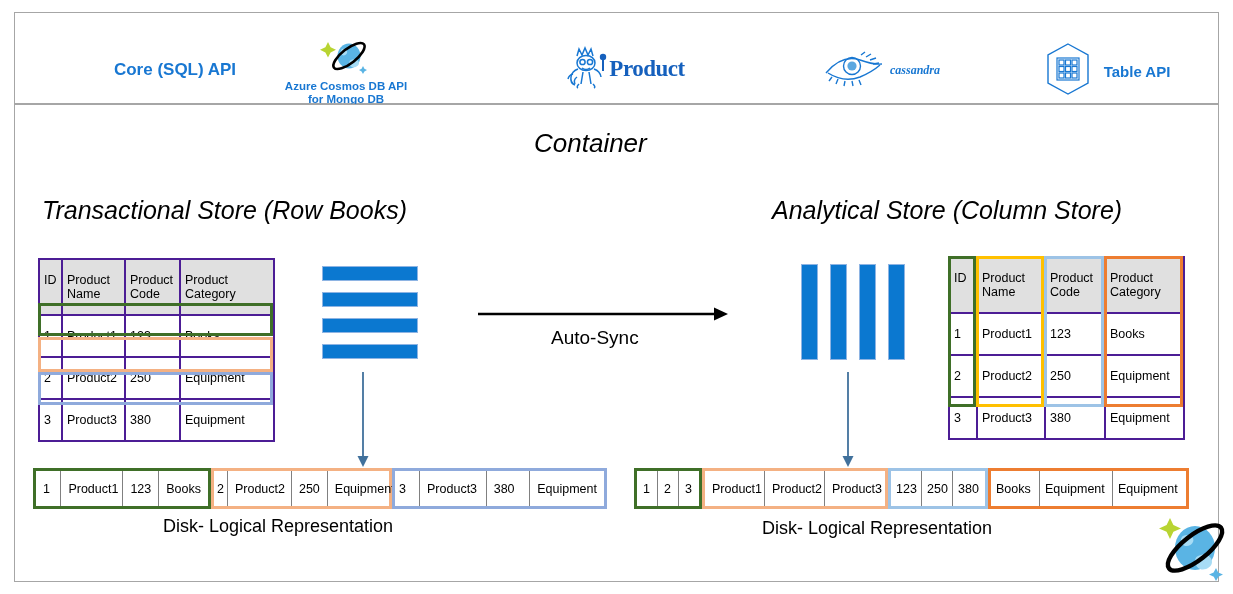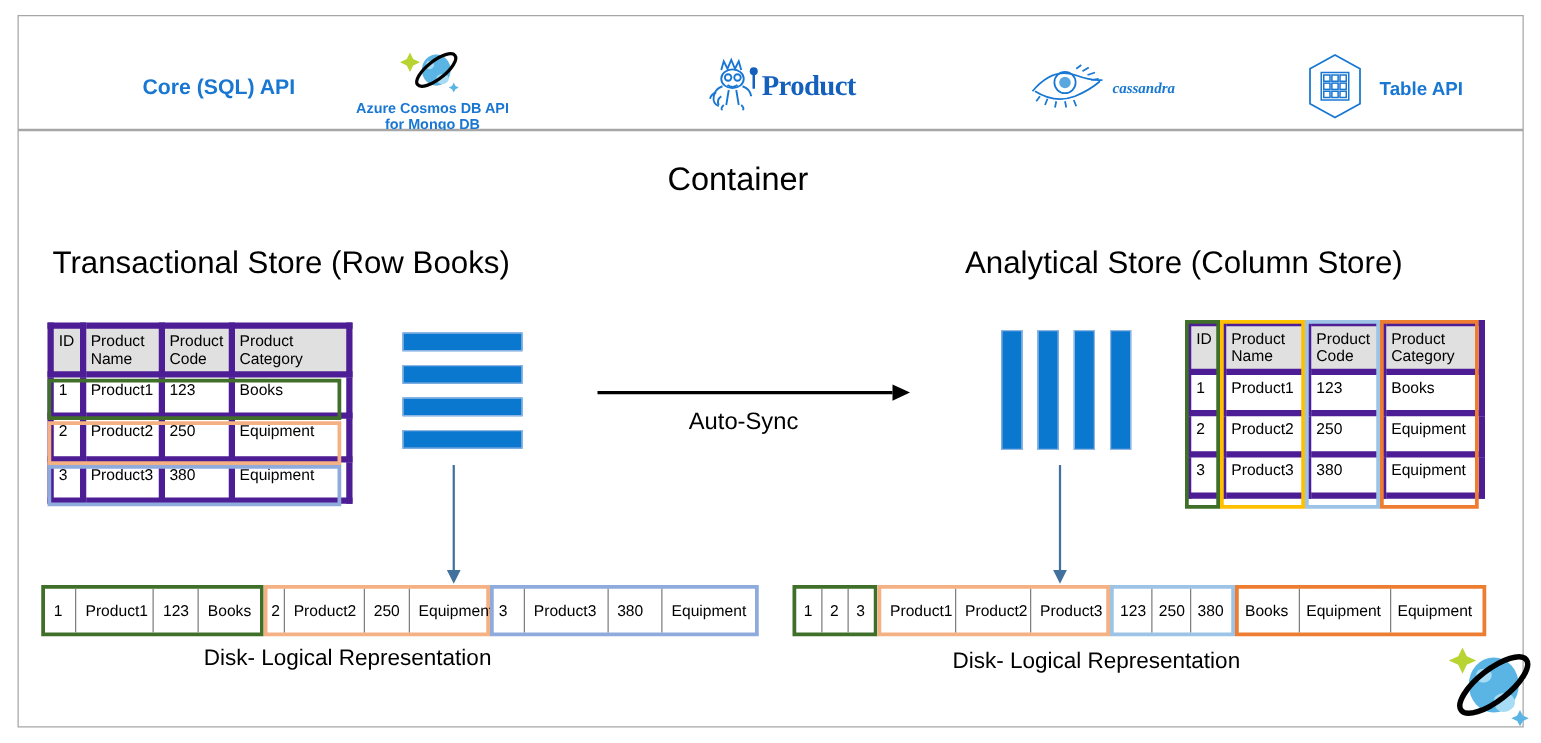--- a/index.html
+++ b/index.html
@@ -26,33 +26,33 @@
   #api-cassandra{left:815px;top:30px;width:100px;height:56px;}
   #api-table{left:995px;top:30px;width:190px;height:56px;}
   #api-table .api-label{font-size:15px;margin-left:8px;}
 
   .cassandra-word{color:#1877d2;font-style:italic;font-weight:bold;font-size:12px;
     font-family:"Liberation Serif","DejaVu Serif",serif;margin-top:-2px;}
   .gremlin-word{color:#1560bd;font-weight:bold;font-size:23px;
     font-family:"Liberation Serif","DejaVu Serif",serif;letter-spacing:-.5px;}
 
   
-  .heading{position:absolute;white-space:nowrap;font-weight:normal;}
+  .heading{position:absolute;white-space:nowrap;font-weight:normal;font-style:italic;}
   #container-title{left:534px;top:128px;font-size:26px;}
   #left-title{left:42px;top:196px;font-size:25px;}
   #right-title{left:772px;top:196px;font-size:25px;}
   .caption{position:absolute;font-size:18px;white-space:nowrap;}
   #left-caption{left:163px;top:516px;}
   #right-caption{left:762px;top:518px;}
   #autosync-label{position:absolute;left:551px;top:327px;font-size:19px;white-space:nowrap;}
 
   
   table.grid{position:absolute;border-collapse:collapse;table-layout:fixed;background:#fff;}
   table.grid td{
-    border:5px solid #4c1d95;font-size:12.5px;padding:3px 4px;
+    border:2px solid #4c1d95;font-size:12.5px;padding:13px 4px;
     vertical-align:top;line-height:14px;background:#fff;margin-top:40px;
   }
   table.grid td.hd{background:#e0e0e0;}
 
   #left-table{left:38px;top:258px;}
   #right-table{left:948px;top:256px;}
 
   
   .ol{position:absolute;box-sizing:border-box;pointer-events:none;}
   #ol-row1{left:38px;top:303px;width:235px;height:33px;border:3px solid #3f6f28;}

